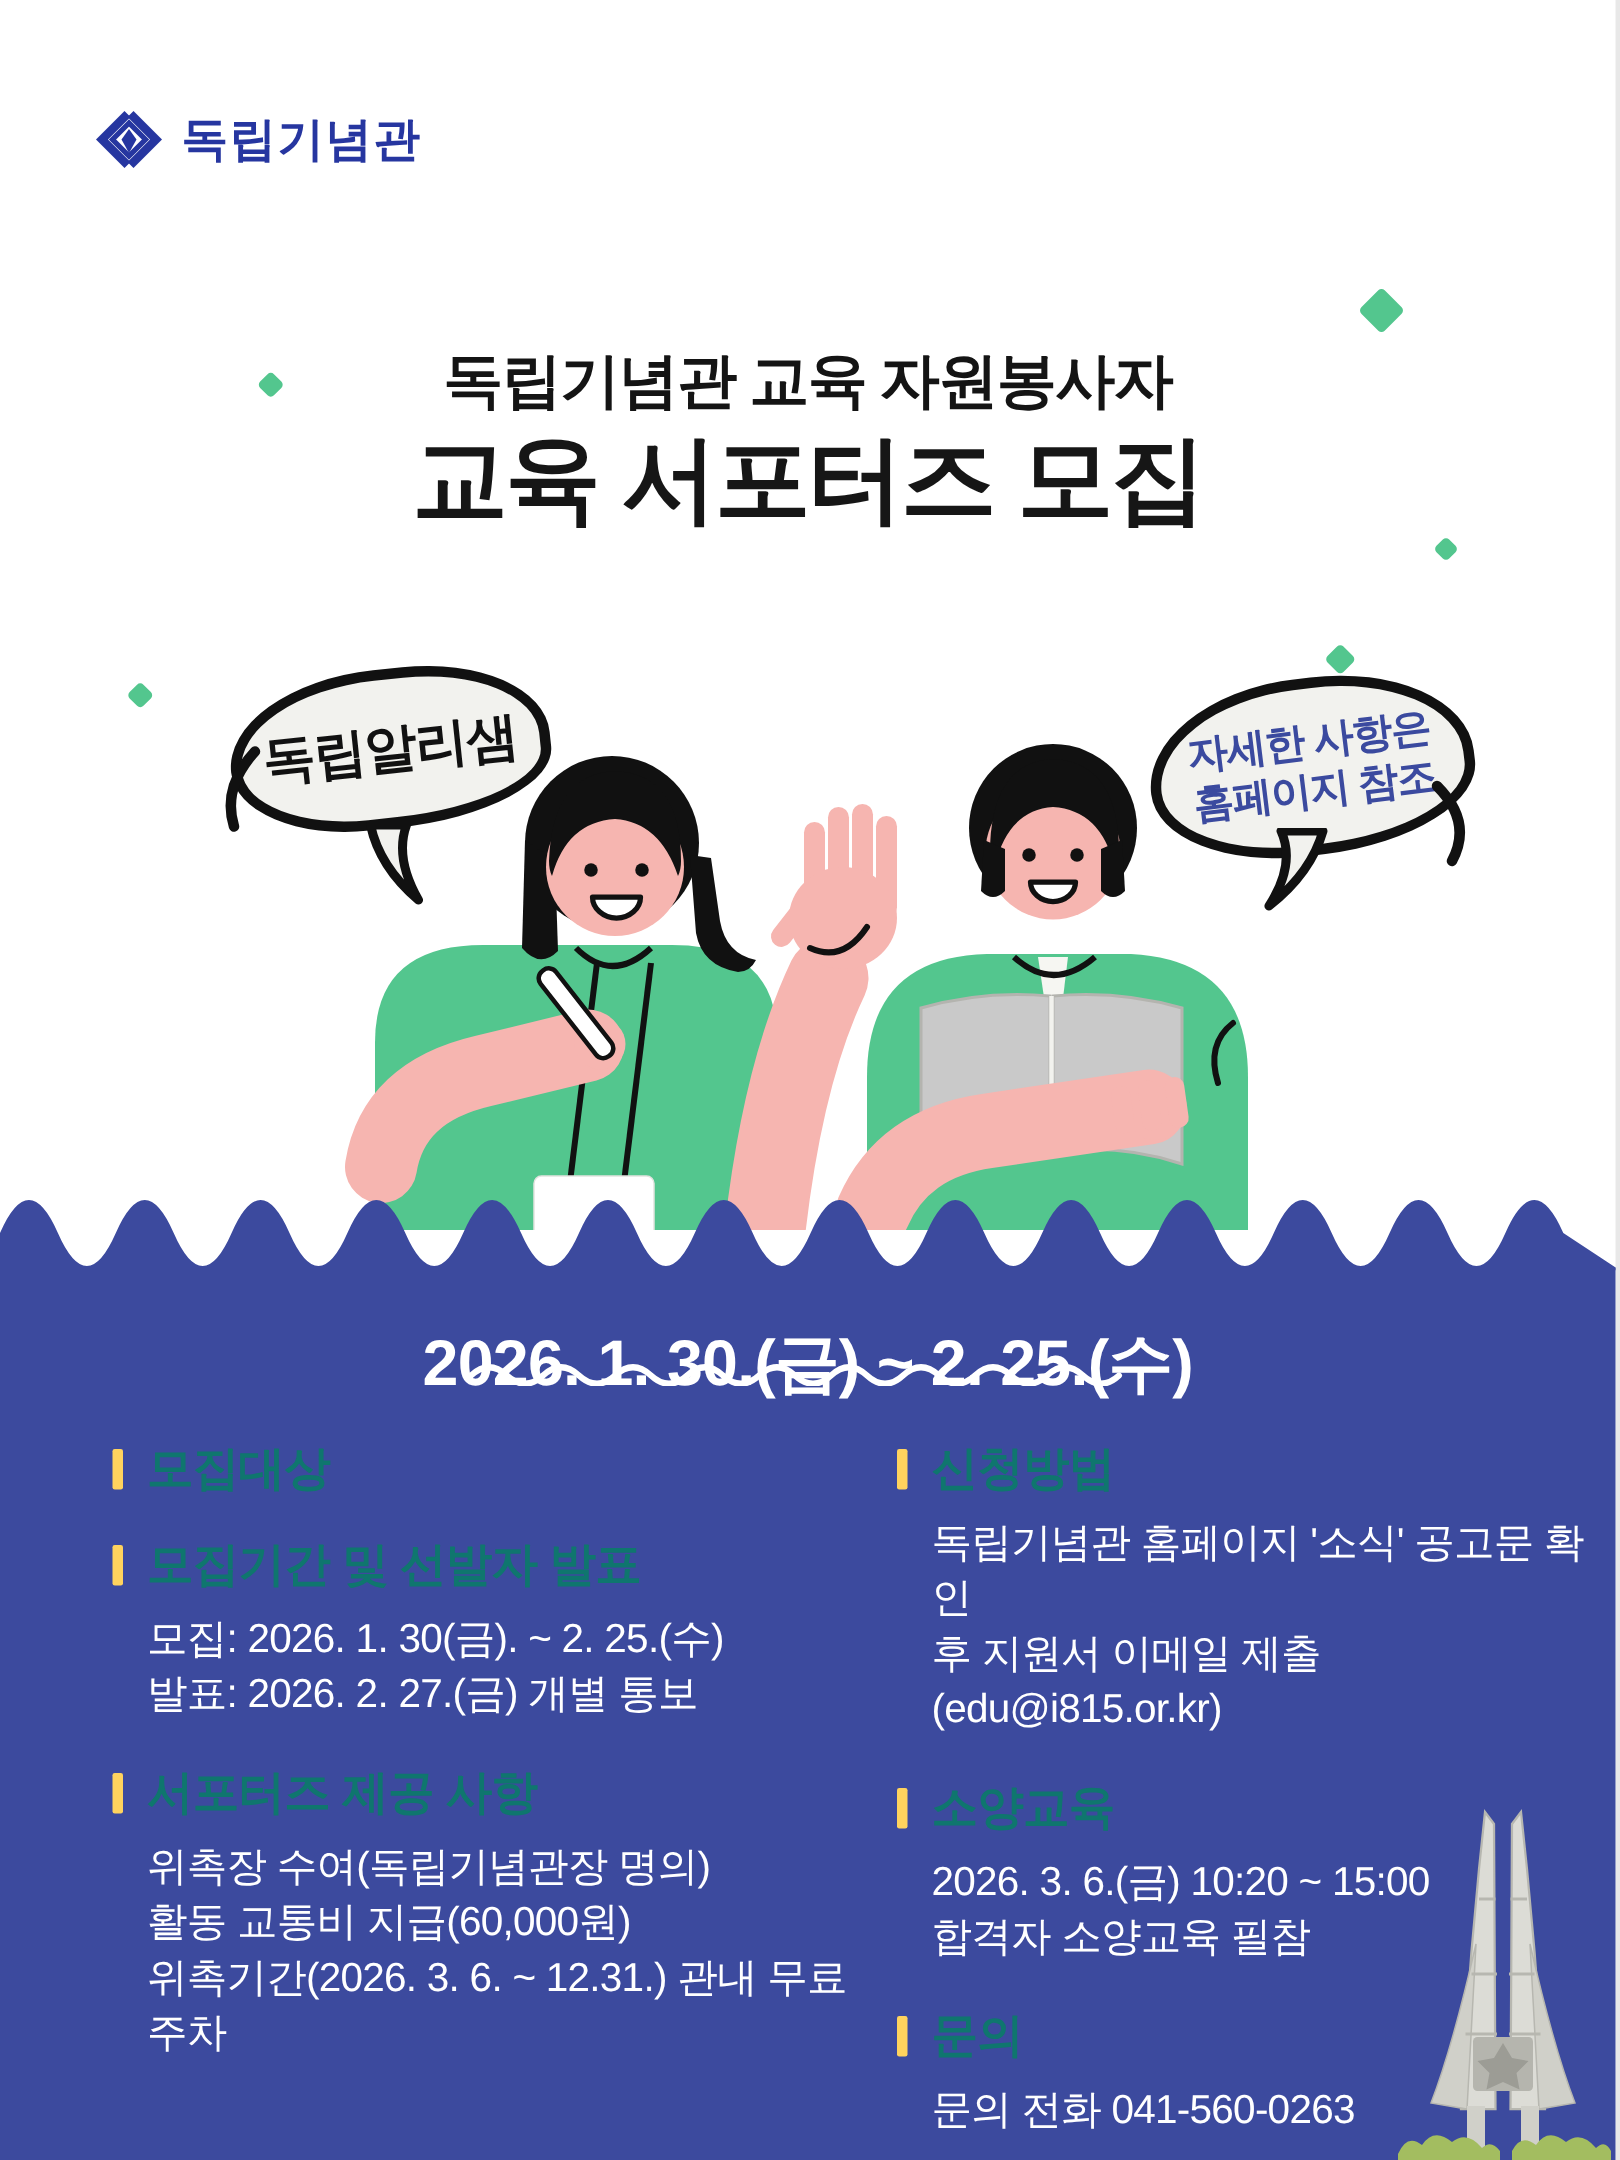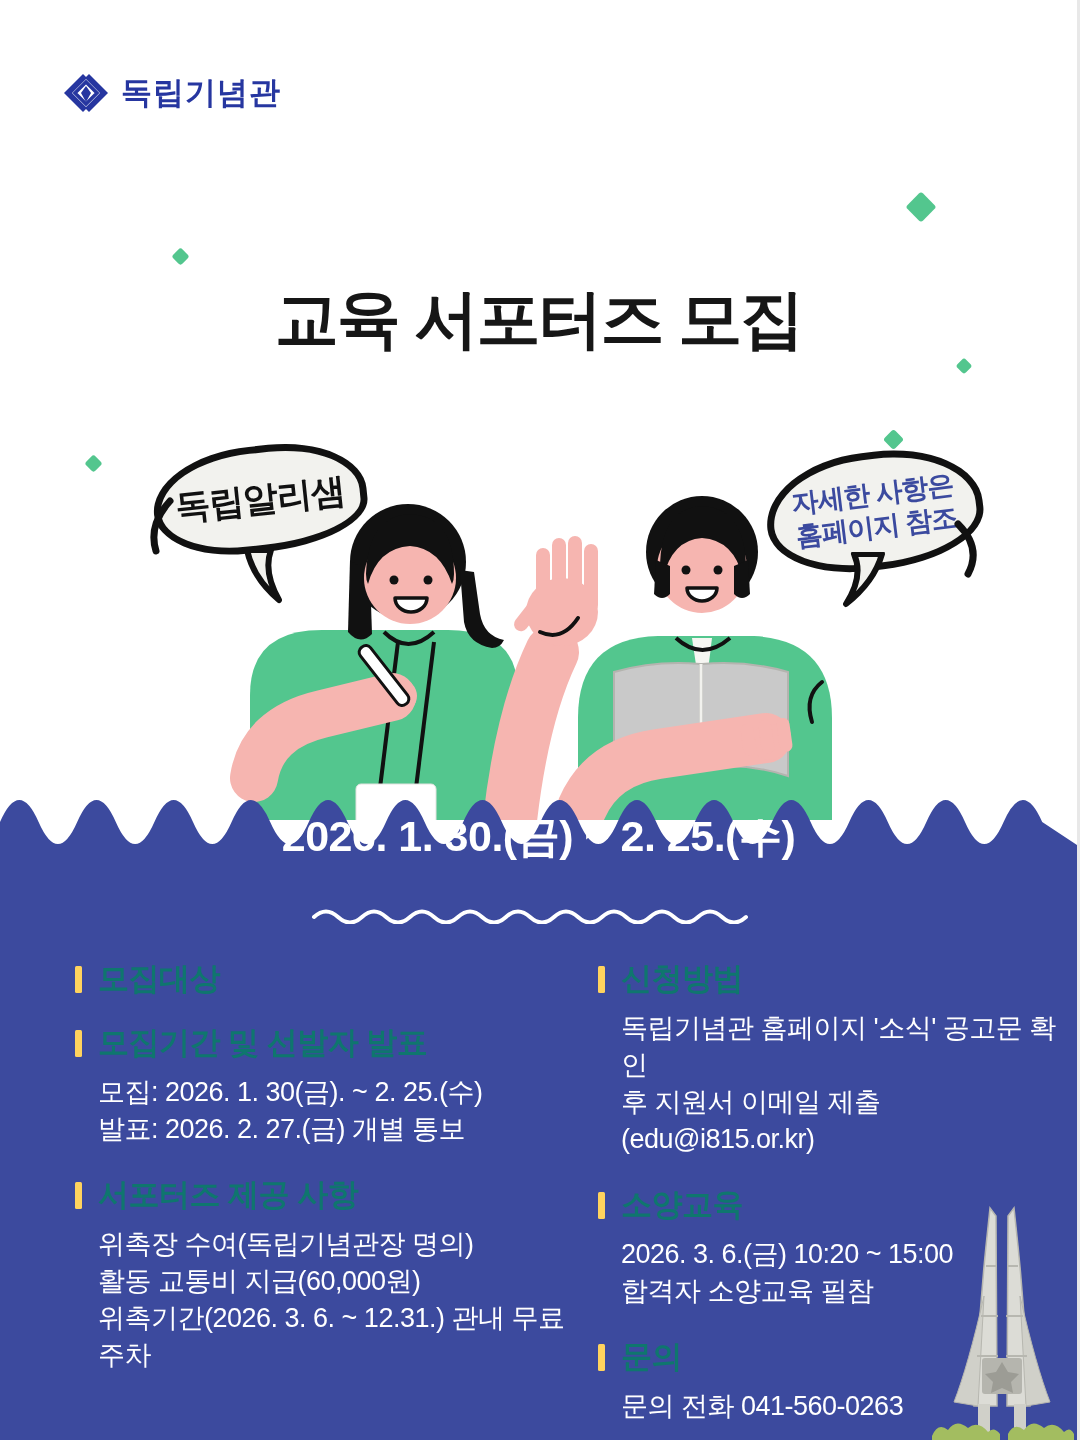--- a/index.html
+++ b/index.html
@@ -35,21 +35,21 @@
   .tail-left{left:237px;top:548px;}
   .tail-right{left:836px;top:552px;}
   .accent-arc{position:absolute;z-index:5;}
   .arc-left{left:144px;top:497px;}
   .arc-right{left:952px;top:520px;}
   
   .people{position:absolute;left:210px;top:490px;z-index:4;}
   
   .wave-top{position:absolute;left:0;top:797px;z-index:6;}
   .blue-section{position:absolute;left:0;top:845px;width:1080px;height:595px;background:#3c4a9e;z-index:6;}
-  .date{position:absolute;left:0;top:808px;width:100%;text-align:center;color:#ffffff;
+  .date{position:absolute;left:0;top:880px;width:100%;text-align:center;color:#ffffff;
     font-size:43px;font-weight:700;z-index:7;letter-spacing:-0.5px;}
   .date-underline{position:absolute;left:50%;top:908px;transform:translateX(-50%);z-index:7;}
   
   .col{position:absolute;z-index:7;}
   .col-left{left:75px;top:962px;width:505px;}
   .col-right{left:598px;top:962px;width:470px;}
   .section{margin-bottom:30px;}
   .sec-title{display:flex;align-items:center;gap:16px;color:#0f766e;
     font-size:31px;font-weight:800;letter-spacing:-0.5px;line-height:34px;}
   .bar{width:7px;height:27px;background:#ffd35e;border-radius:1.5px;flex:none;}
@@ -66,20 +66,21 @@
   <div class="logo">
     <svg width="48" height="42" viewBox="0 0 48 42">
       <path d="M2 21 L21 2 L25 6 L10 21 L25 36 L21 40 Z" fill="#2636a0"></path>
       <path d="M46 21 L27 2 L23 6 L38 21 L23 36 L27 40 Z" fill="#2636a0"></path>
       <path d="M24 10 L13 21 L24 32 L35 21 Z" fill="none" stroke="#2636a0" stroke-width="3.5"></path>
       <path d="M24 14 L19 21 L24 30 L29 21 Z" fill="#2636a0"></path>
     </svg>
     <span class="logo-text">독립기념관</span>
   </div>
 
+  <div class="subtitle">독립기념관 교육 자원봉사자</div>
   <div class="title">교육 서포터즈 모집</div>
 
   <div class="diamond d1"></div>
   <div class="diamond d2"></div>
   <div class="diamond d3"></div>
   <div class="diamond d4"></div>
   <div class="diamond d5"></div>
 
   <svg class="people" width="660" height="330" viewBox="0 0 660 330">
 

